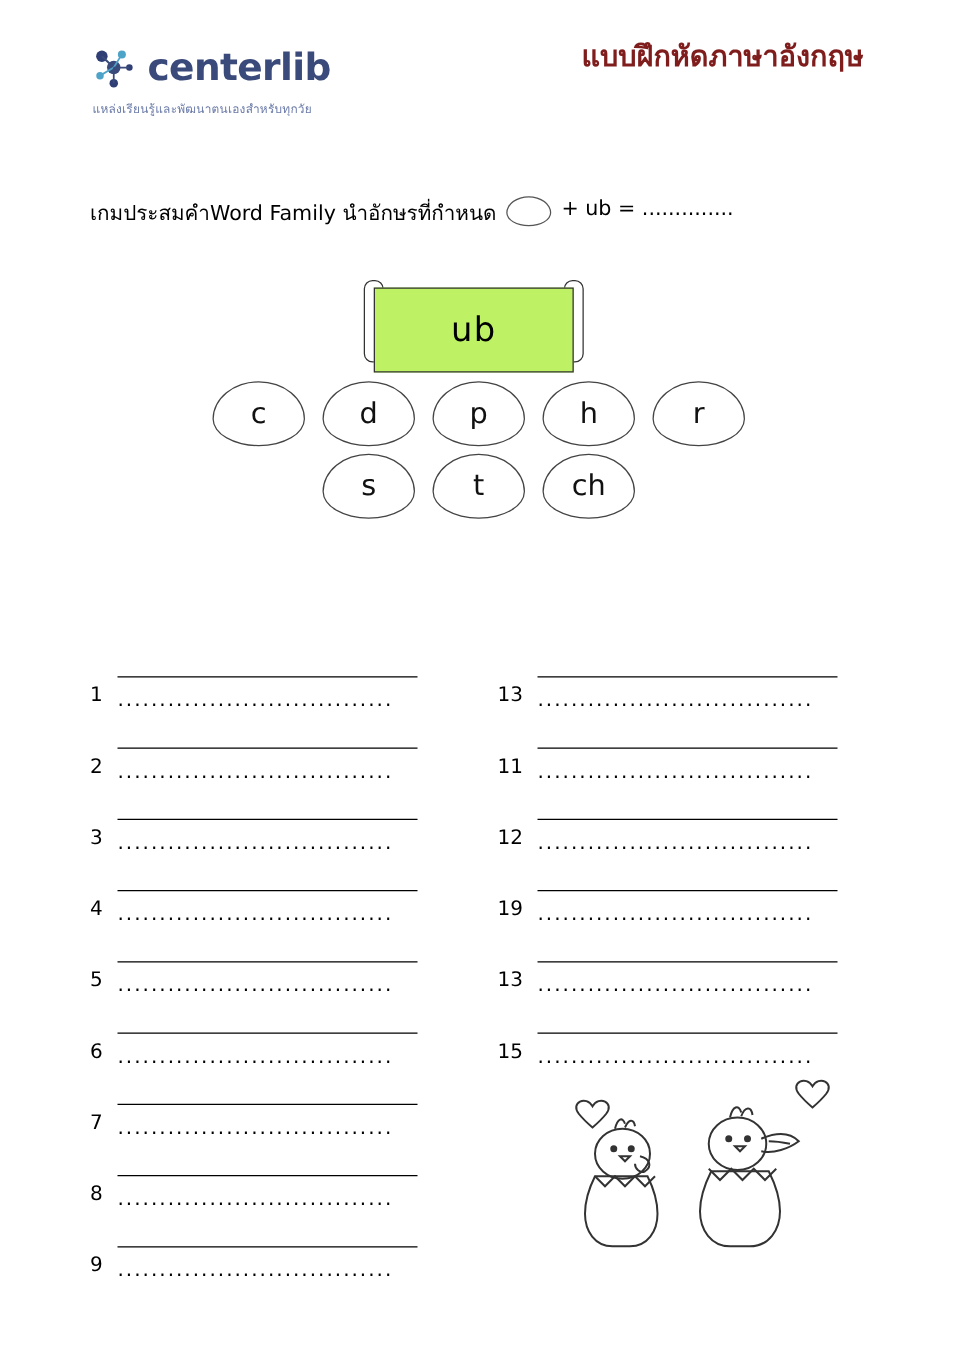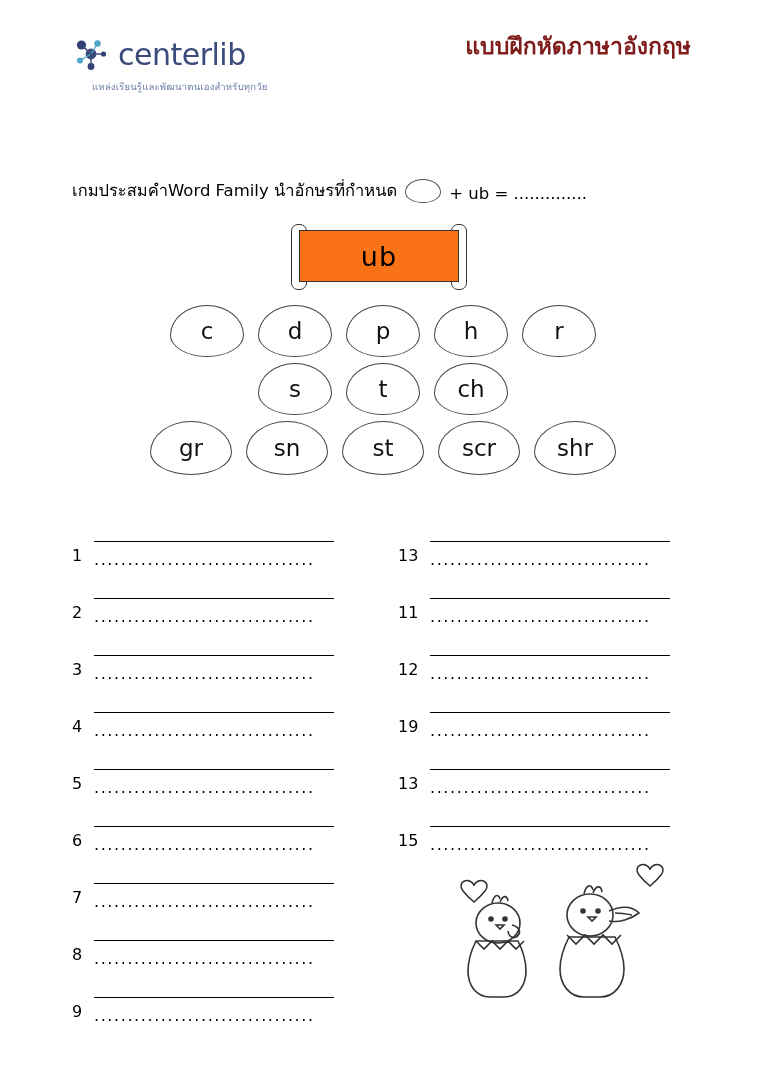--- a/index.html
+++ b/index.html
@@ -37,28 +37,28 @@
     gap: 8px;
   }
   .logo-mark {
     width: 38px;
     height: 38px;
     flex: 0 0 38px;
   }
   .logo-text {
     font-family: "DejaVu Sans", sans-serif;
     font-size: 30px;
-    font-weight: normal;
+    font-weight: bold;
     color: #3a4a7a;
     letter-spacing: -0.5px;
     line-height: 1;
   }
   .logo-sub {
     margin-top: 5px;
-    margin-left: 20px;
+    margin-left: 2px;
     font-size: 9.5px;
     color: #6a7aa8;
     letter-spacing: 0.2px;
     font-family: Liberation Serif, serif;
   }
   .title-block {
     position: absolute;
     right: 72px;
     top: 4px;
     text-align: right;
@@ -77,24 +77,23 @@
     color: #000;
   }
 
   
   .instruction {
     position: absolute;
     top: 157px;
     left: 72px;
     width: 620px;
     display: flex;
-    align-items: flex-end;
+    align-items: flex-start;
     font-size: 16.5px;
     color: #000;
-    margin-top: 20px;
   }
   .instr-text { white-space: pre; }
   .egg-blank {
     display: inline-block;
     width: 36px;
     height: 24px;
     border: 1.3px solid #555;
     border-radius: 50% 50% 50% 50% / 55% 55% 45% 45%;
     margin: 0 8px;
     background: #fff;
@@ -106,23 +105,23 @@
     top: 224px;
     left: 289px;
     width: 180px;
     height: 66px;
   }
   .banner-rect {
     position: absolute;
     left: 10px;
     top: 6px;
     width: 160px;
-    height: 52px;
+    height: 68px;
     border: 1.6px solid #333;
-    background: #f97316;
+    background: #bef264;
     display: flex;
     align-items: center;
     justify-content: center;
   }
   .banner-text {
     font-size: 27px;
     color: #000;
     letter-spacing: 1px;
   }
   .roll {
@@ -268,27 +267,20 @@
     <div class="egg">d</div>
     <div class="egg">p</div>
     <div class="egg">h</div>
     <div class="egg">r</div>
   </div>
   <div class="egg-row r2">
     <div class="egg">s</div>
     <div class="egg">t</div>
     <div class="egg">ch</div>
   </div>
-  <div class="egg-row r3">
-    <div class="egg">gr</div>
-    <div class="egg">sn</div>
-    <div class="egg">st</div>
-    <div class="egg">scr</div>
-    <div class="egg">shr</div>
-  </div>
 </div>
 
 <div class="answers">
 
   <div class="col col-left">
     <div class="ans-item">
       <span class="ans-num">1</span>
       <div class="ans-line-wrap">
         <div class="solid-line"></div>
         <div class="dotted-line">.................................</div>

